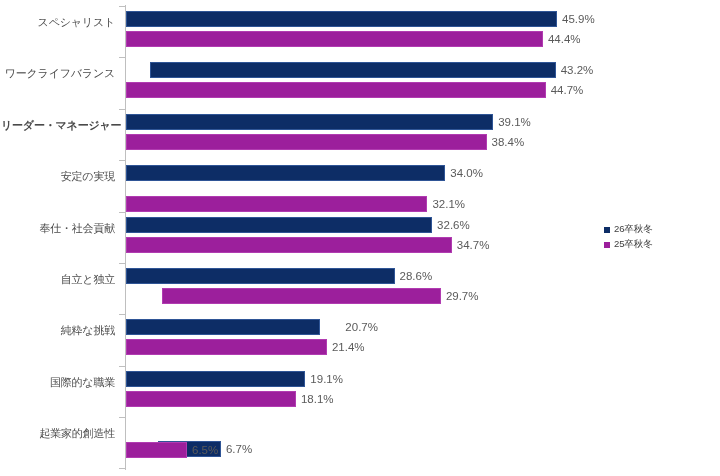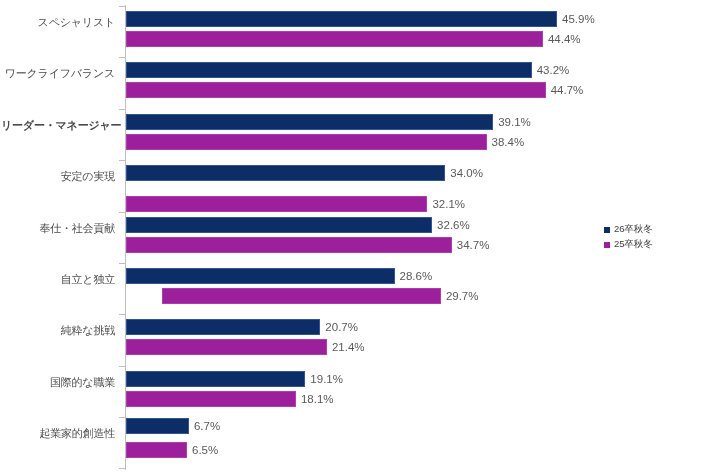--- a/index.html
+++ b/index.html
@@ -125,21 +125,21 @@
 
   <div id="plot">
       <div class="bar-row" style="top: 11px;">
         <div class="bar navy" style="width: 431.001px;"></div>
         <span class="bar-value">45.9%</span>
       </div>
       <div class="bar-row" style="top: 31px; text-align: right;">
         <div class="bar magenta" style="width: 416.916px;"></div>
         <span class="bar-value">44.4%</span>
       </div>
-      <div class="bar-row" style="top: 62.4px;">
+      <div class="bar-row" style="top: 62.4px; margin-left: 24px;">
         <div class="bar navy" style="width: 405.648px;"></div>
         <span class="bar-value">43.2%</span>
       </div>
       <div class="bar-row" style="top: 82.4px;">
         <div class="bar magenta" style="width: 419.733px;"></div>
         <span class="bar-value">44.7%</span>
       </div>
       <div class="bar-row" style="top: 113.8px;">
         <div class="bar navy" style="width: 367.149px;"></div>
         <span class="bar-value">39.1%</span>
@@ -165,37 +165,37 @@
         <span class="bar-value">34.7%</span>
       </div>
       <div class="bar-row" style="top: 268px;">
         <div class="bar navy" style="width: 268.554px;"></div>
         <span class="bar-value">28.6%</span>
       </div>
       <div class="bar-row" style="top: 288px; margin-left: 36px;">
         <div class="bar magenta" style="width: 278.883px;"></div>
         <span class="bar-value">29.7%</span>
       </div>
-      <div class="bar-row" style="top: 319.4px;">
+      <div class="bar-row" style="top: 319.4px; gap: 20px;">
         <div class="bar navy" style="width: 194.373px;"></div>
         <span class="bar-value">20.7%</span>
       </div>
       <div class="bar-row" style="top: 339.4px;">
         <div class="bar magenta" style="width: 200.946px;"></div>
         <span class="bar-value">21.4%</span>
       </div>
       <div class="bar-row" style="top: 370.8px;">
         <div class="bar navy" style="width: 179.349px;"></div>
         <span class="bar-value">19.1%</span>
       </div>
       <div class="bar-row" style="top: 390.8px;">
         <div class="bar magenta" style="width: 169.959px;"></div>
         <span class="bar-value">18.1%</span>
       </div>
-      <div class="bar-row" style="top: 418px;">
+      <div class="bar-row" style="top: 441px; padding-left: 32px;">
         <div class="bar navy" style="width: 62.913px;"></div>
         <span class="bar-value">6.7%</span>
       </div>
       <div class="bar-row" style="top: 442.2px;">
         <div class="bar magenta" style="width: 61.035px;"></div>
         <span class="bar-value">6.5%</span>
       </div>
     </div>
 
   <div id="legend">

